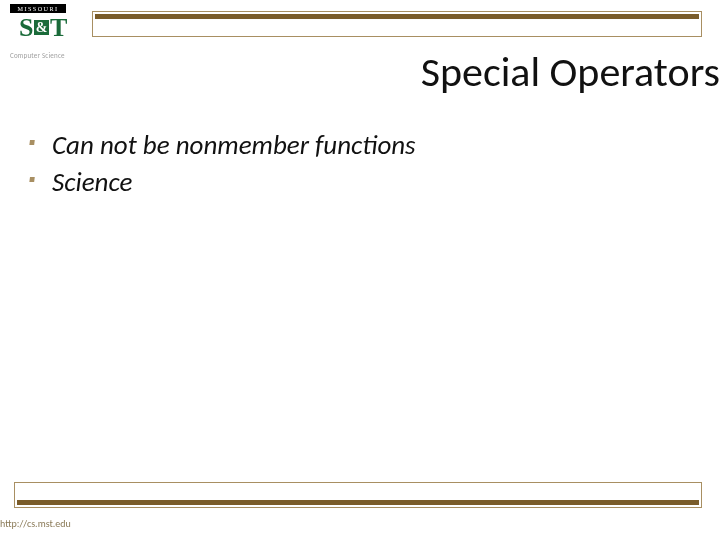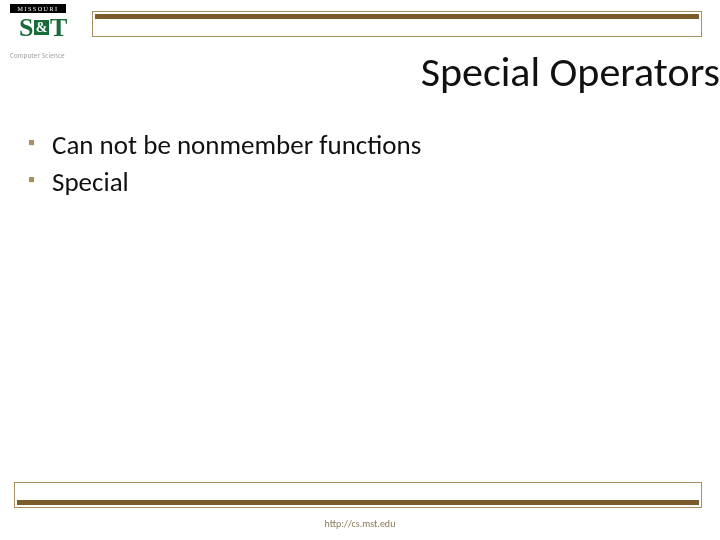--- a/index.html
+++ b/index.html
@@ -12,34 +12,34 @@
   .logo-sub { font-size: 7px; color: #9f9f9f; letter-spacing: 0.2px; margin-top: 9px; }
 
   
   .top-frame { position: absolute; top: 11px; left: 92px; width: 610px; height: 26px; border: 1.5px solid #a88f62; background: transparent; }
   .top-frame-fill { position: absolute; top: 2px; left: 2px; right: 2px; height: 5px; background: #7a5c2a; }
 
   
   .title { position: absolute; top: 46px; left: 0; right: 0; text-align: right; font-size: 42px; font-weight: 400; }
 
   
-  .body { position: absolute; top: 128px; left: 28px; right: 28px; }
+  .body { position: absolute; top: 128px; left: 28px; right: 28px; font-style: italic; }
   ul.level1 { list-style: none; }
   ul.level1 > li { position: relative; padding-left: 24px; font-size: 27px; line-height: 1.28; margin-bottom: 2px; }
   ul.level1 > li::before { content: "▪"; position: absolute; left: 0; top: 2px; color: #a88f62; font-size: 20px; }
   ul.level2 { list-style: none; margin-top: 14px; margin-left: 24px; }
   ul.level2 > li { position: relative; padding-left: 22px; font-size: 23px; line-height: 1.35; margin-bottom: 2px; }
   ul.level2 > li::before { content: "▪"; position: absolute; left: 0; top: 2px; color: #a88f62; font-size: 17px; }
 
   
   .bottom-frame { position: absolute; bottom: 32px; left: 14px; width: 688px; height: 26px; border: 1.5px solid #a88f62; }
   .bottom-frame-fill { position: absolute; left: 2px; right: 2px; bottom: 2px; height: 5px; background: #7a5c2a; }
 
   
-  .footer { position: absolute; bottom: 10px; left: 0; right: 0; text-align: center; font-size: 10px; color: #8a7a58; }
+  .footer { position: absolute; bottom: 10px; left: 0; right: 0; font-size: 10px; color: #8a7a58; }
 </style>
 </head>
 <body>
 
 <div class="slide">
 
   <div class="logo">
     <svg width="72" height="38" viewBox="0 0 72 38">
       <rect x="0" y="0" width="56" height="9" fill="#000"></rect>
       <text x="28" y="6.8" text-anchor="middle" font-family="Georgia,serif" font-size="6.2" fill="#fff" letter-spacing="1.4">MISSOURI</text>
@@ -53,21 +53,21 @@
 
   <div class="top-frame">
     <div class="top-frame-fill"></div>
   </div>
 
   <h1 class="title">Special Operators</h1>
 
   <div class="body">
     <ul class="level1">
       <li><span>Can not be nonmember functions</span></li>
-      <li><span>Special</span>
+      <li><span>Science</span>
       </li>
     </ul>
   </div>
 
   <div class="bottom-frame">
     <div class="bottom-frame-fill"></div>
   </div>
 
   <div class="footer">http://cs.mst.edu</div>
 

